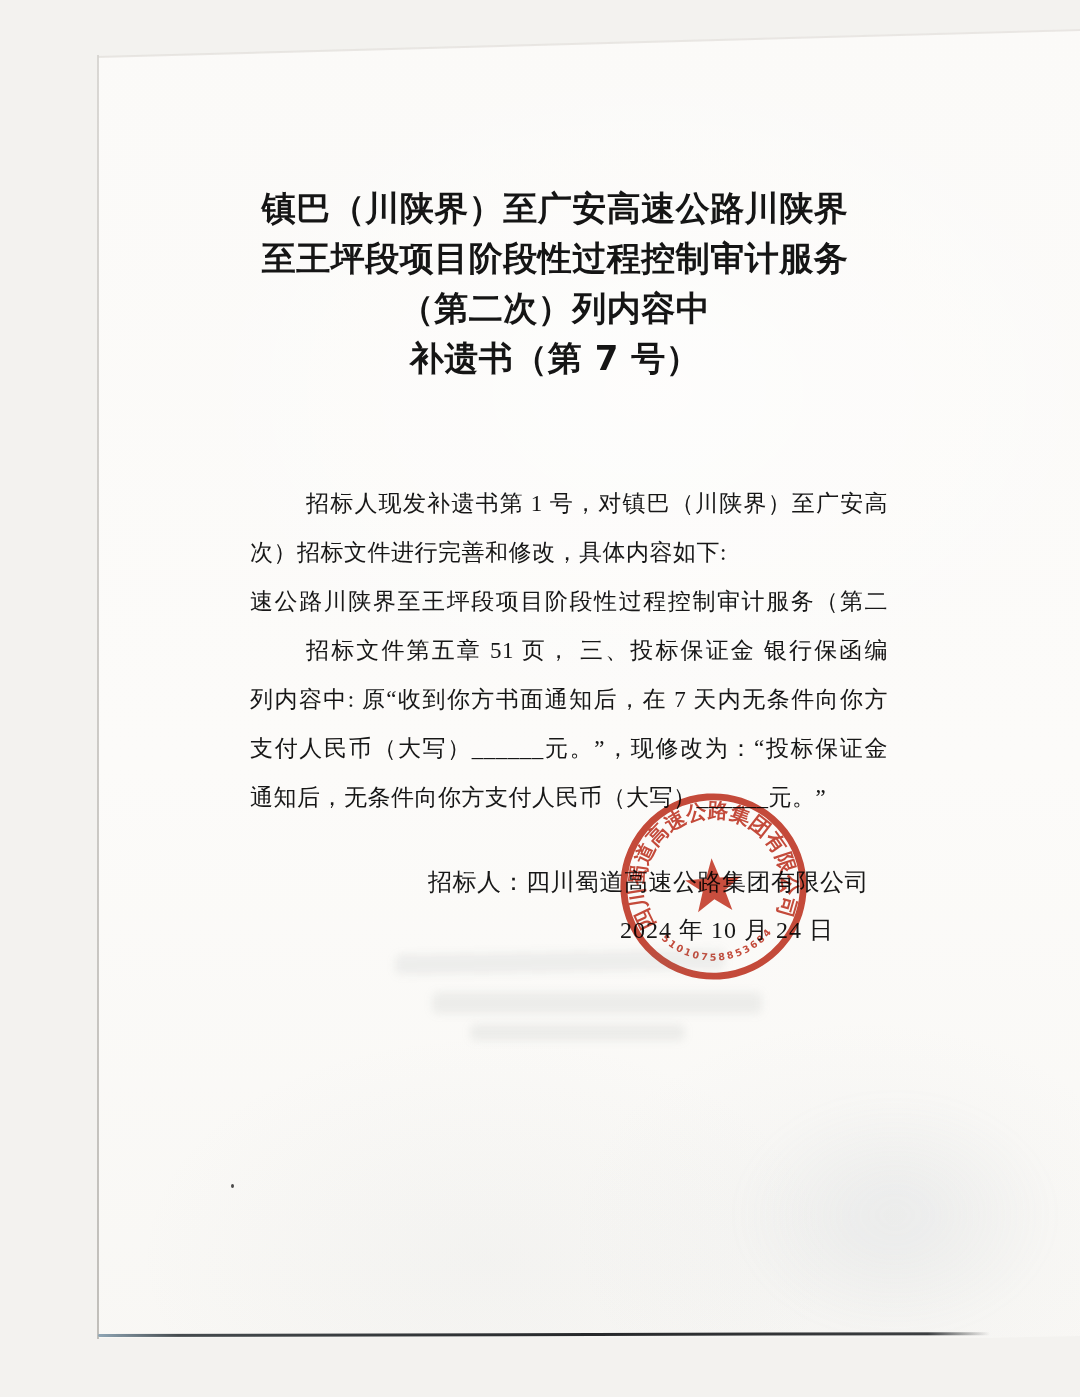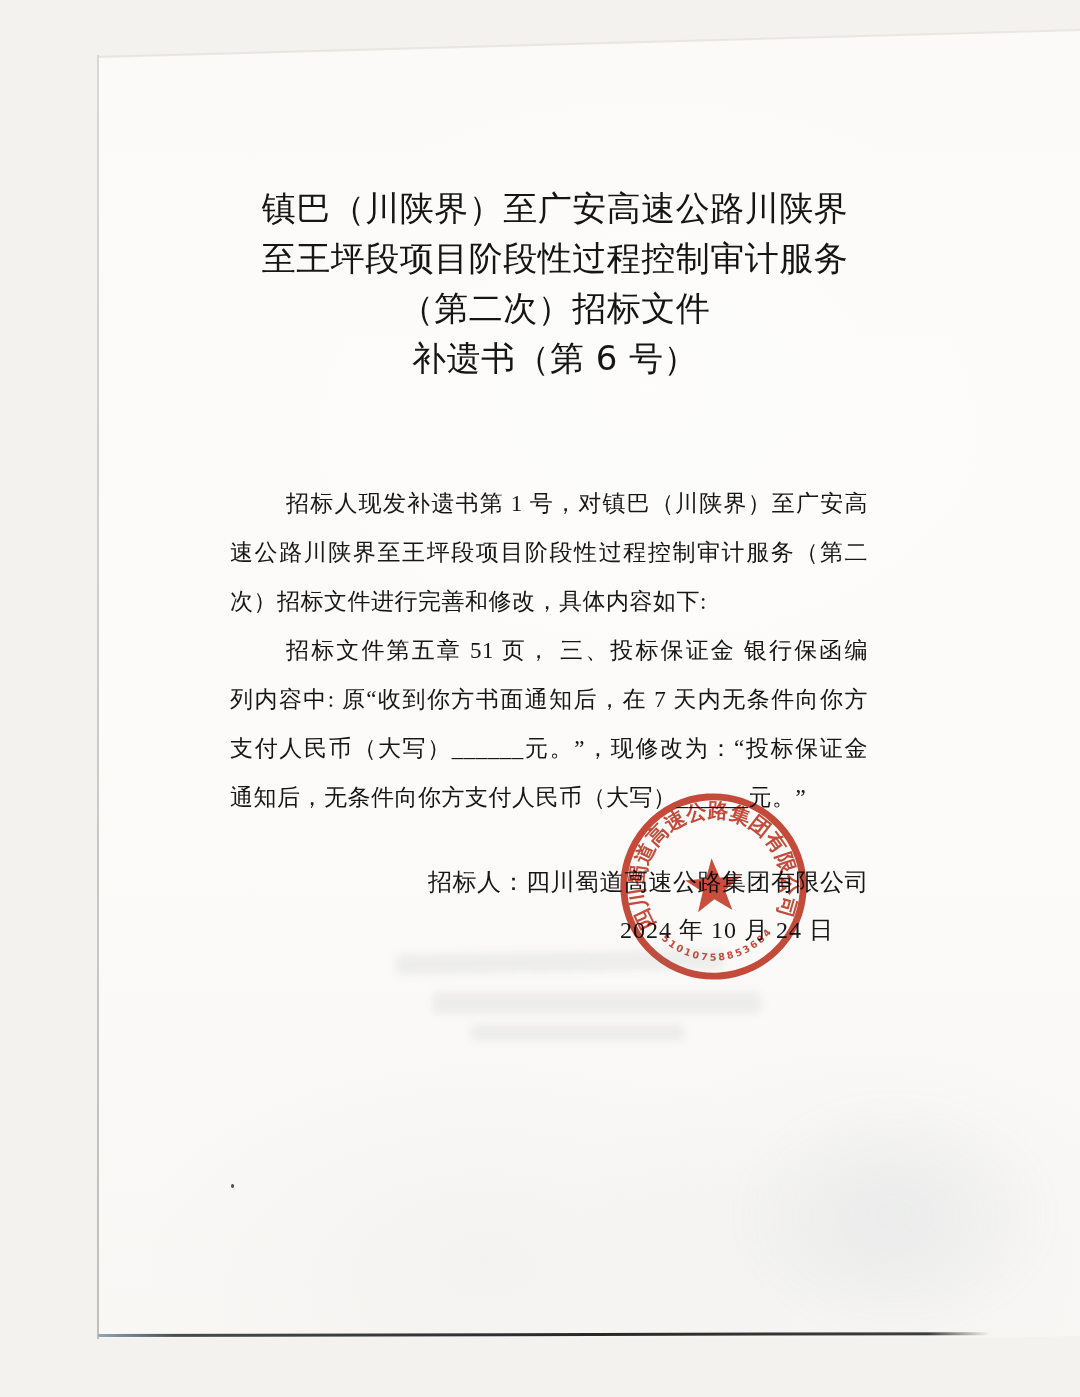--- a/index.html
+++ b/index.html
@@ -23,28 +23,28 @@
     background:linear-gradient(180deg,#d4d2ce,#b7b5b0);opacity:.85;}
   .edge-top{position:absolute;left:98px;top:56px;width:984px;height:2px;
     background:#dedcd7;opacity:.65;transform:rotate(-1.57deg);transform-origin:left center;}
   .edge-bottom{position:absolute;left:98px;top:1334px;width:892px;height:3px;border-radius:2px;
     background:linear-gradient(to right,#8fa6b5 0%,#454b4e 9%,#26282a 55%,#3c3f41 93%,rgba(60,60,60,0) 100%);
     transform:rotate(-0.12deg);transform-origin:left center;}
   
   .title{
     position:absolute;left:230px;top:183px;width:650px;margin:0;
     font-family:"DejaVu Sans","Liberation Sans",sans-serif;
-    font-weight:400;font-size:34px;line-height:50px;color:#151515;
+    font-weight:700;font-size:34px;line-height:50px;color:#151515;
     text-align:center;letter-spacing:0.5px;
   }
   .body-text{
     position:absolute;left:230px;top:479px;width:638px;
     font-size:23px;line-height:49px;color:#171717;letter-spacing:.5px;
   }
-  .bline{width:638px;height:49px;overflow:visible;}
+  .bline{width:638px;height:49px;overflow:visible;margin-left:20px;}
   .bline.j{text-align:justify;text-align-last:justify;}
   .bline.ind{text-indent:56px;}
   .sig{
     position:absolute;left:428px;top:866px;font-size:24px;color:#171717;
     letter-spacing:.5px;white-space:nowrap;
   }
   .date{
     position:absolute;left:620px;top:914px;font-size:24px;color:#171717;
     letter-spacing:1px;white-space:nowrap;
   }
@@ -69,28 +69,28 @@
 <div class="scene">
 
   <div class="paper"></div>
   <div class="edge-top"></div>
   <div class="edge-left"></div>
   <div class="edge-bottom"></div>
 
   <h1 class="title">
     <div>镇巴（川陕界）至广安高速公路川陕界</div>
     <div>至王坪段项目阶段性过程控制审计服务</div>
-    <div>（第二次）招标文件</div>
-    <div>补遗书（第 6 号）</div>
+    <div>（第二次）列内容中</div>
+    <div>补遗书（第 7 号）</div>
   </h1>
 
   <div class="body-text">
     <div class="bline j ind">招标人现发补遗书第 1 号，对镇巴（川陕界）至广安高</div>
+    <div class="bline">次）招标文件进行完善和修改，具体内容如下:</div>
     <div class="bline j">速公路川陕界至王坪段项目阶段性过程控制审计服务（第二</div>
-    <div class="bline">次）招标文件进行完善和修改，具体内容如下:</div>
     <div class="bline j ind">招标文件第五章 51 页，  三、投标保证金  银行保函编</div>
     <div class="bline j">列内容中: 原“收到你方书面通知后，在 7 天内无条件向你方</div>
     <div class="bline j">支付人民币（大写）______元。”，现修改为：“投标保证金</div>
     <div class="bline">通知后，无条件向你方支付人民币（大写）______元。”</div>
   </div>
 
   <div class="sig">招标人：四川蜀道高速公路集团有限公司</div>
   <div class="date">2024 年 10 月 24 日</div>
 
   <svg class="stamp" viewBox="0 0 200 200" aria-hidden="true">

